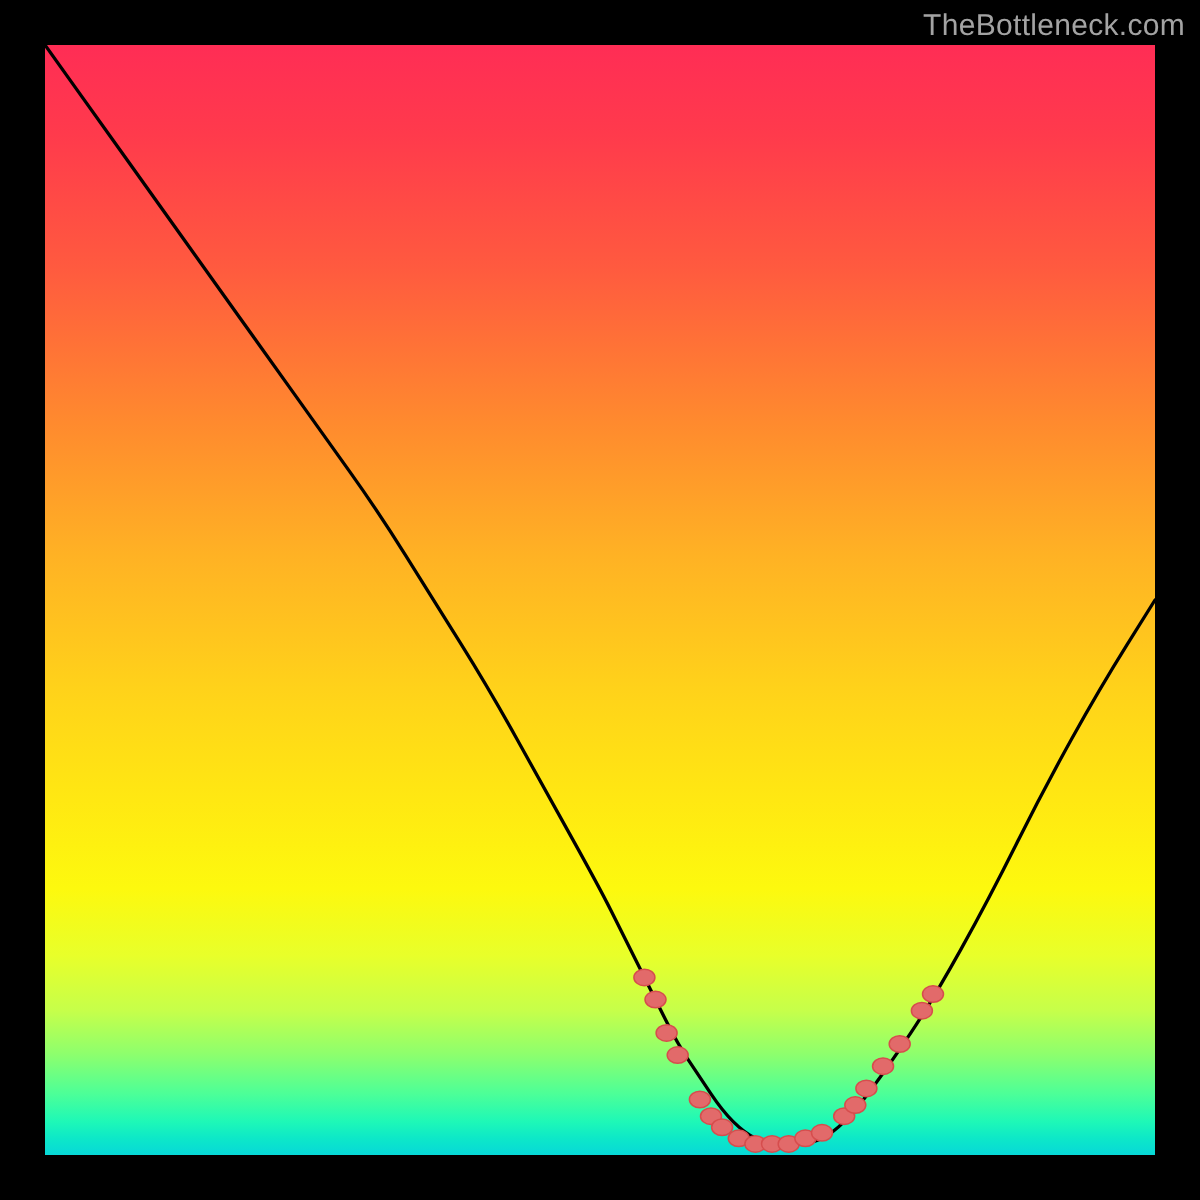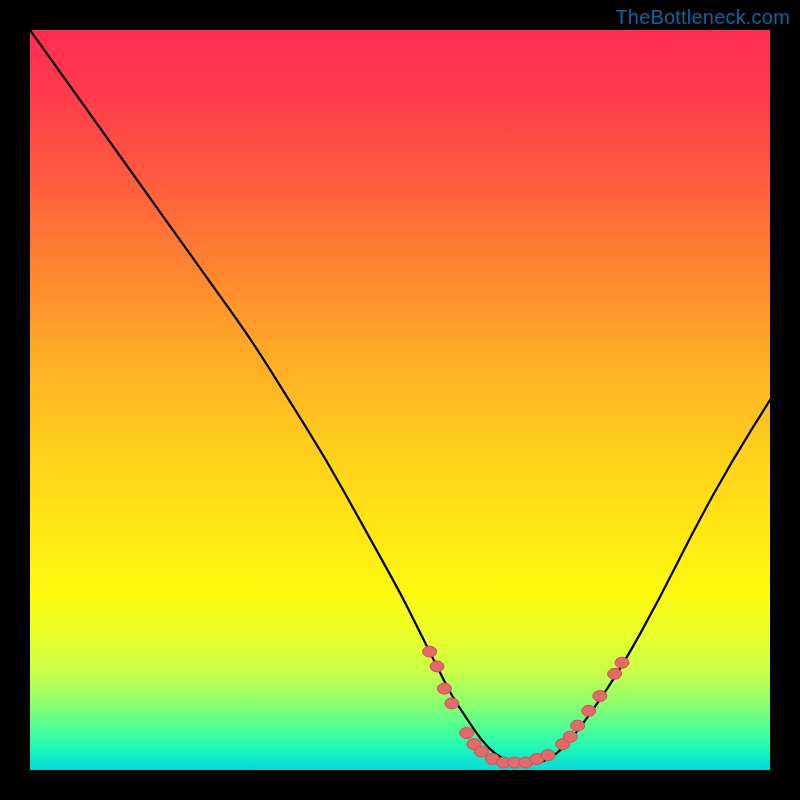--- a/index.html
+++ b/index.html
@@ -46,21 +46,21 @@
     top: 0;
     width: 740px;
     height: 740px;
   }
   .watermark {
     position: absolute;
     top: 6px;
     right: 10px;
     font-family: Arial, Helvetica, sans-serif;
     font-size: 20px;
-    color: #0369a1;
+    color: #a3a3a3;
     letter-spacing: 0.2px;
     user-select: none;
   }
 </style>
 </head>
 <body>
 
 <div class="stage">
   <div class="plot-area">
     <svg class="curve-svg" viewBox="0 0 740 740" preserveAspectRatio="none">

